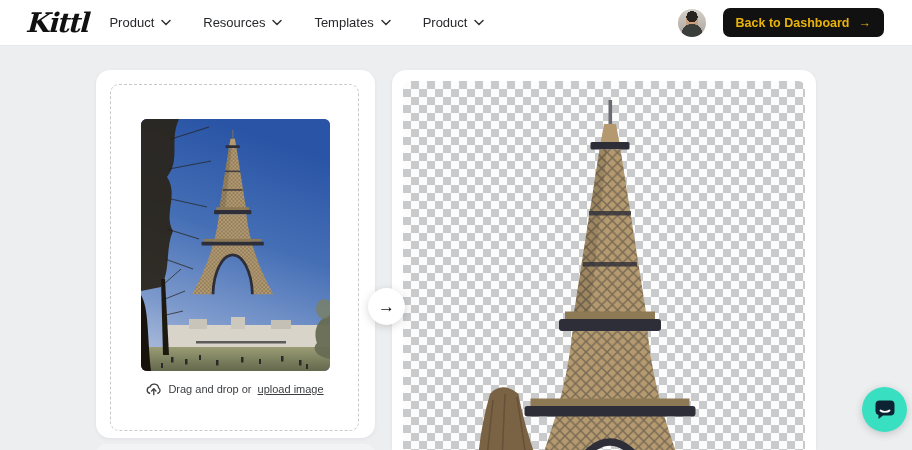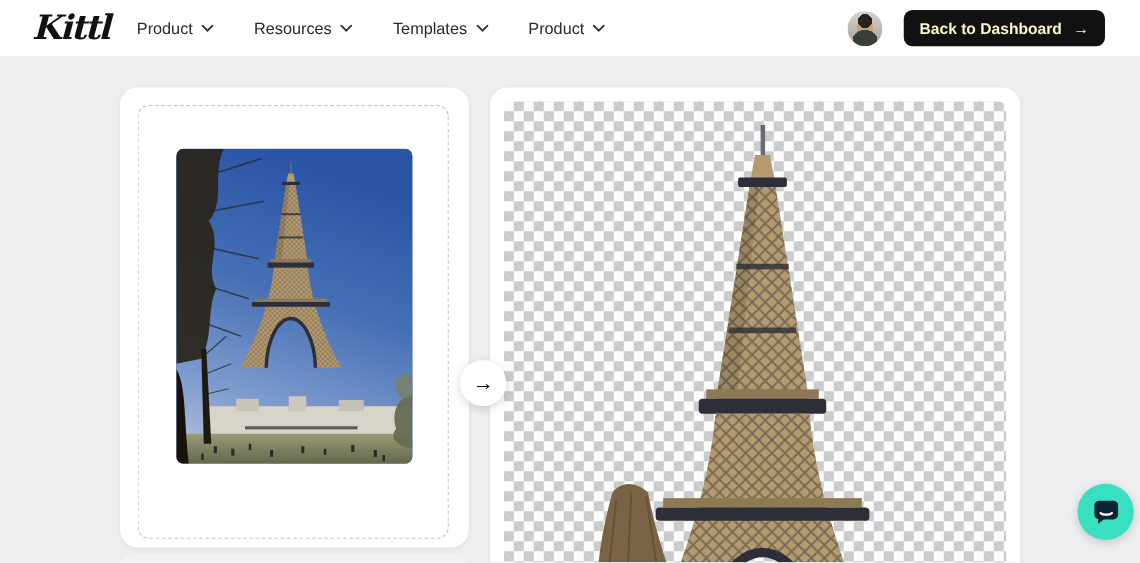--- a/index.html
+++ b/index.html
@@ -16,21 +16,21 @@
   .nav-item{display:flex;align-items:center;gap:7px;font-size:13px;color:#26282b;cursor:pointer;}
   .chev{display:block;}
   .nav-right{margin-left:auto;display:flex;align-items:center;margin-right:28px;gap:17px;}
   .avatar{width:28px;height:28px;border-radius:50%;cursor:pointer;
     background:
       radial-gradient(ellipse 9px 9px at 50% 28%, #262321 0 62%, transparent 63%),
       radial-gradient(ellipse 10px 8px at 50% 82%, #3a3f3c 0 99%, transparent 100%),
       radial-gradient(ellipse 6.5px 8px at 50% 48%, #c99f7e 0 99%, transparent 100%),
       linear-gradient(#d6d1ca, #a8a29b);}
   .dash-btn{display:flex;align-items:center;gap:9px;height:29px;padding:0 13px;border:none;
-    border-radius:7px;background:#111111;color:#fef9c3;font-size:12.5px;font-weight:bold;
+    border-radius:7px;background:#111111;color:#eab308;font-size:12.5px;font-weight:bold;
     font-family:inherit;cursor:pointer;}
 
   
   .card{position:absolute;background:#fff;border-radius:14px;box-shadow:0 1px 4px rgba(20,20,30,.06);}
   .card-left{left:96px;top:70px;width:279px;height:368px;}
   .dropzone{position:absolute;left:14px;top:14px;width:249px;height:347px;
     border:1px dashed #c6c8ca;border-radius:9px;box-sizing:border-box;cursor:pointer;}
   .photo{position:absolute;left:30px;top:34px;width:189px;height:252px;border-radius:6px;
     overflow:hidden;background:#4a6fb5;}
   .photo svg{display:block;}
@@ -182,20 +182,29 @@
                 <line x1="24" y1="180" x2="44" y2="172"></line>
               <line x1="25" y1="196" x2="42" y2="192"></line>
             </g>
             <path d="M0,176 C8,190 6,214 10,252 L0,252 Z" fill="#17120c"></path>
           </g>
 
           <path d="M189,196 C176,200 172,212 176,224 C170,230 176,238 189,240 Z" fill="#676c52" opacity="0.95"></path>
           <ellipse cx="183" cy="190" rx="8" ry="10" fill="#7a7f63" opacity="0.8"></ellipse>
         </svg>
       </div>
+      <div class="upload-row">
+        <svg width="17" height="16" viewBox="0 0 18 17">
+          <path d="M5,13 A3.4,3.4 0 0 1 5.3,6.3 A4.8,4.8 0 0 1 14.5,7.5 A3,3 0 0 1 13.6,13" fill="none" stroke="#3f3f3f" stroke-width="1.4" stroke-linecap="round"></path>
+          <line x1="9.3" y1="14.5" x2="9.3" y2="8.6" stroke="#3f3f3f" stroke-width="1.4" stroke-linecap="round"></line>
+          <polyline points="7,10.6 9.3,8.3 11.6,10.6" fill="none" stroke="#3f3f3f" stroke-width="1.4" stroke-linecap="round" stroke-linejoin="round"></polyline>
+        </svg>
+        <span>Drag and drop or</span>
+        <span class="upload-link">upload image</span>
+      </div>
     </div>
   </section>
 
   <div class="next-card"></div>
 
   <section class="card card-right">
     <div class="checker">
       <svg class="cutout-svg" width="300" height="480" viewBox="0 0 200 320">
         <use href="#tower"></use>
 

